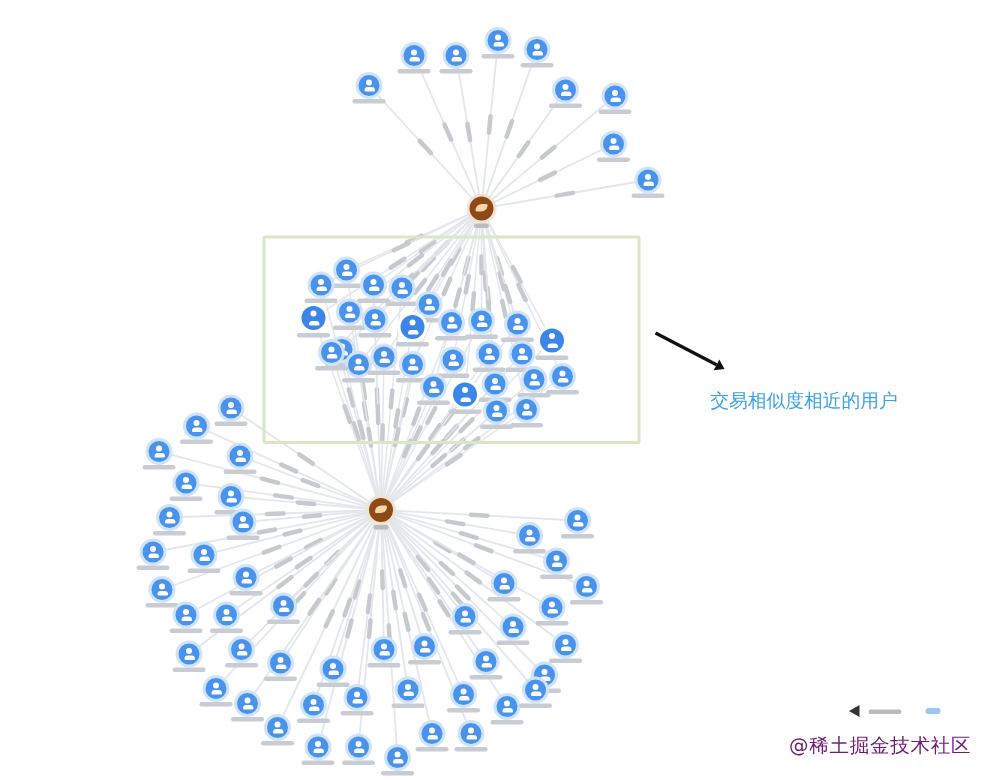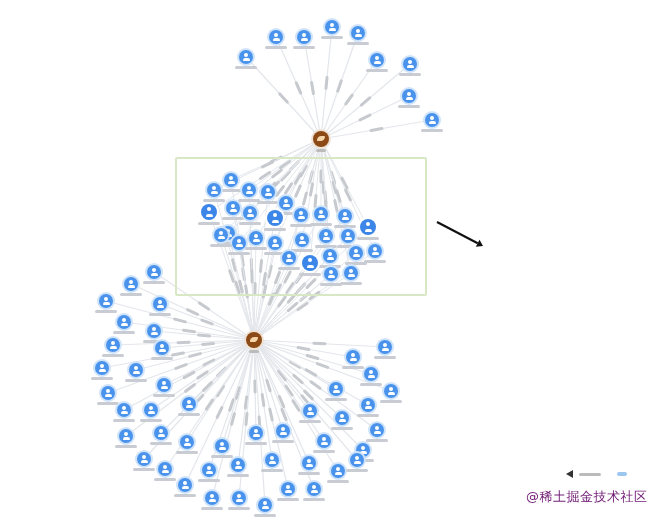--- a/index.html
+++ b/index.html
@@ -422,20 +422,21 @@
       <div class="hub" style="left: 254px; top: 340px;"></div>
       <div class="hlabel" style="left: 254px; top: 350px;"></div>
     </div>
   <svg width="670" height="520" style="position:absolute;left:0;top:0;pointer-events:none">
     <line id="arrowline" stroke="#111" stroke-width="2.2" x1="437" y1="222" x2="477.68049092300726" y2="243.2246039598299"></line>
     <polygon id="arrowhead" fill="#111" points="483,246 479.5307549497873,239.67826457516807 475.8302268962272,246.7709433444917"></polygon>
   </svg>
 </div>
 
 <div class="anno">
+  <div>交易相似度相近的用户</div>
 </div>
 
 <div class="legend">
   <span class="tri"></span>
   <span class="lbar"></span>
   <span class="bbar"></span>
 </div>
 
 <div class="wm">@稀土掘金技术社区</div>
 

